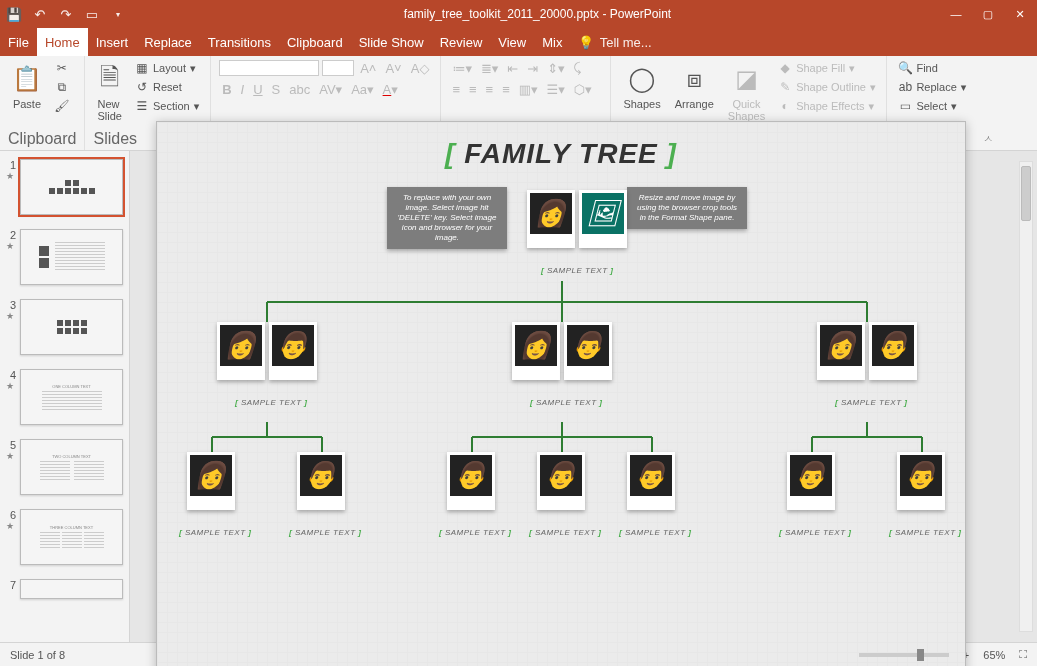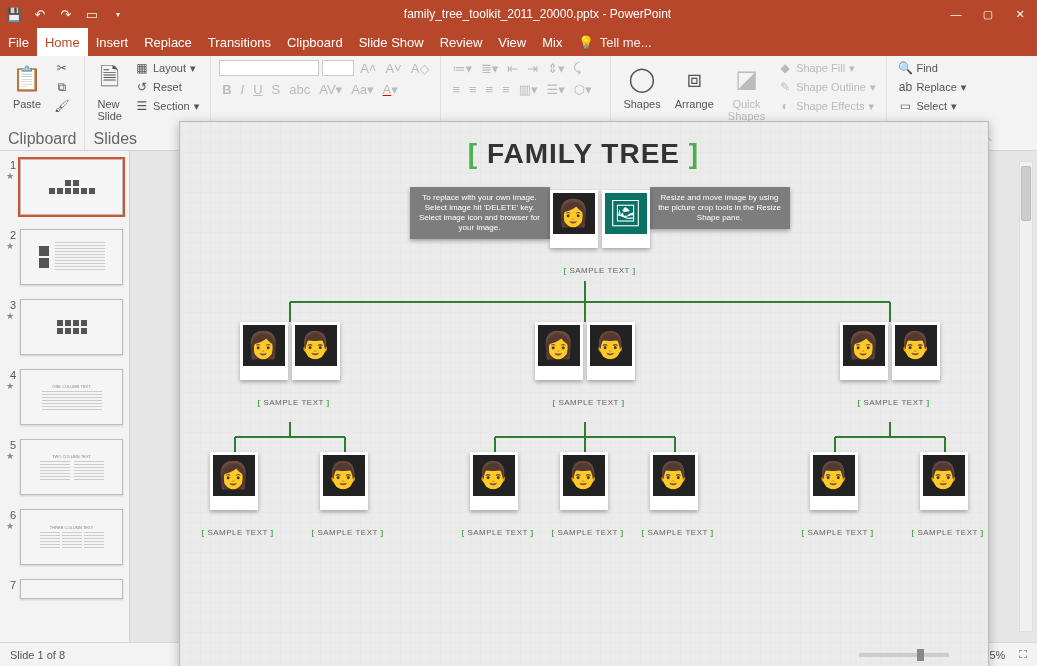--- a/index.html
+++ b/index.html
@@ -37,30 +37,30 @@
 
 
 .work { flex:1; display:flex; background:#e6e6e6; min-height:0;}
 .thumb-pane { width:130px; background:#f3f3f3; border-right:1px solid #d4d4d4; overflow:hidden; padding:8px 6px; display:flex; flex-direction:column; gap:14px;}
 .thumb-row {display:flex; gap:4px; align-items:flex-start;}
 .thumb-num {font-size:11px; color:#555; width:10px; text-align:right;}
 .thumb-star {font-size:9px; color:#888;}
 .thumb { flex:1; height:56px; background:#f5f5f5; border:1px solid #bbb; box-shadow:0 1px 2px rgba(0,0,0,.15); position:relative; overflow:hidden;}
 .thumb.selected {outline:2px solid #d35230; outline-offset:0;}
 
-.slide-area { flex:1; display:flex; align-items:center; justify-content:center; padding:18px 26px 10px 26px; position:relative;}
+.slide-area { flex:1; display:flex; align-items:center; padding:18px 26px 10px 26px; position:relative;font-style:italic;}
 .slide-area .scroll-v {position:absolute; right:4px; top:10px; bottom:10px; width:14px; background:#f0f0f0; border:1px solid #ddd;}
 .scroll-thumb {position:absolute;left:1px;right:1px;top:4px;height:55px;background:#cdcdcd;border:1px solid #bbb;border-radius:2px;}
 
 .slide { width:810px; height:560px; background:#ebebeb; border:1px solid #bbb; box-shadow:0 2px 10px rgba(0,0,0,.25); position:relative; background-image:linear-gradient(#e7e7e7 1px, transparent 1px),linear-gradient(90deg,#e7e7e7 1px, transparent 1px);background-size:10px 10px;}
 
 .title-box {position:absolute; top:16px; left:50%; transform:translateX(-50%); font-size:28px; font-weight:bold; color:#333; letter-spacing:1px; padding:0 8px;}
 .bracket {color:#4caf50; font-weight:bold;}
 
-.tip {position:absolute; background:#7d7d7d; color:#fff; font-size:8px; text-align:center; padding:6px 8px; width:140px; line-height:1.25; box-shadow:0 2px 4px rgba(0,0,0,.3);}
+.tip {position:absolute; background:#7d7d7d; color:#fff; font-size:8px; text-align:center; padding:6px 8px; width:120px; line-height:1.25; box-shadow:0 2px 4px rgba(0,0,0,.3);}
 
 .photo {position:absolute; background:#fff; box-shadow:0 2px 4px rgba(0,0,0,.3); padding:3px 3px 10px 3px;}
 .photo-inner {background:#222; width:100%; height:calc(100% - 4px); display:flex; align-items:center; justify-content:center; color:#fff; font-size:26px;}
 .photo.teal .photo-inner{background:#0a7265;}
 
 .sample-label {position:absolute; font-size:8px; color:#666; letter-spacing:.5px;}
 .sample-label::before{content:"[ "; color:#4caf50; font-weight:bold;}
 .sample-label::after{content:" ]"; color:#4caf50; font-weight:bold;}
 
 svg.connectors{position:absolute;left:0;top:0;width:100%;height:100%;pointer-events:none;}
@@ -381,21 +381,21 @@
           <line x1="710" y1="300" x2="710" y2="315"></line>
           <line x1="655" y1="315" x2="765" y2="315"></line>
           <line x1="655" y1="315" x2="655" y2="330"></line>
           <line x1="765" y1="315" x2="765" y2="330"></line>
         </g>
       </svg>
 
       <div class="title-box"><span class="bracket">[</span> <span>FAMILY TREE</span> <span class="bracket">]</span></div>
 
       <div class="tip" style="top:65px; left:230px;">To replace with your own image. Select image hit 'DELETE' key. Select image icon and browser for your image.</div>
-      <div class="tip" style="top:65px; left:470px;">Resize and move image by using the picture crop tools in the Resize Shape pane.</div>
+      <div class="tip" style="top:65px; left:470px;">Resize and move image by using the browser crop tools in the Format Shape pane.</div>
 
       <div class="photo" style="top:68px; left:370px; width:48px; height:58px;">
           <div class="photo-inner">👩</div>
         </div>
       <div class="photo teal" style="top:68px; left:422px; width:48px; height:58px;">
           <div class="photo-inner">🖼</div>
         </div>
       <div class="sample-label" style="top:144px; left:384px;">SAMPLE TEXT</div>
 
       <div class="photo" style="top:200px; left:60px; width:48px; height:58px;">

